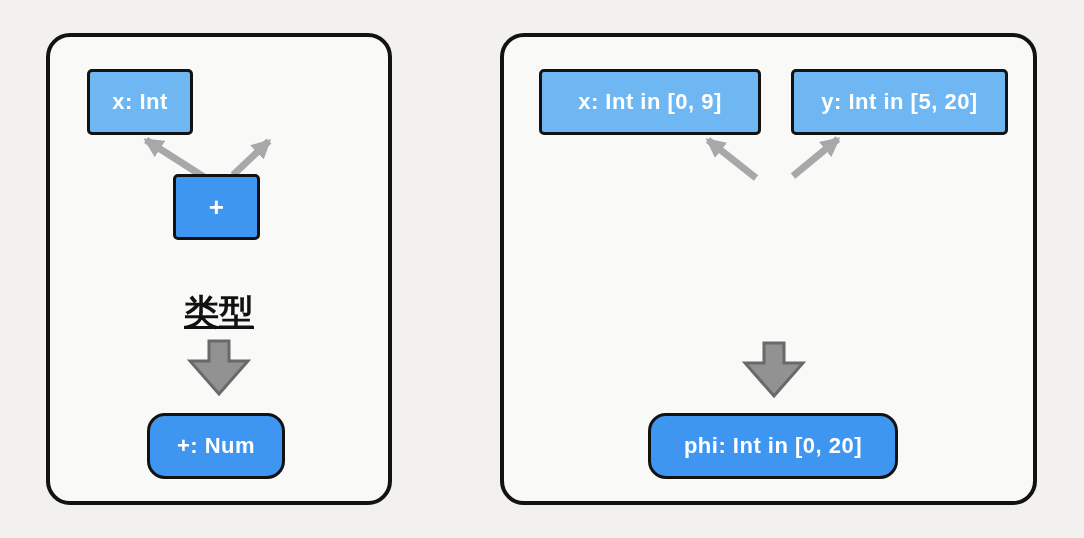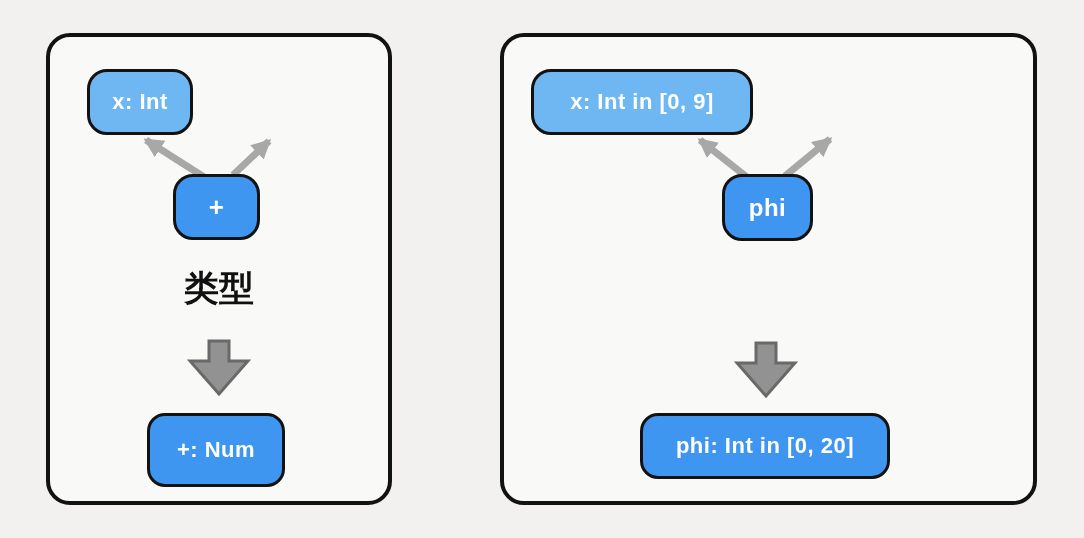--- a/index.html
+++ b/index.html
@@ -16,21 +16,21 @@
     border: 4px solid #121212;
     border-radius: 24px;
   }
   .panel-inner { position: relative; width: 100%; height: 100%; }
   .node {
     position: absolute;
     display: flex;
     align-items: center;
     justify-content: center;
     border: 3px solid #121212;
-    border-radius: 20px;
+    border-radius: 5px;
     color: #FFFFFF;
     font-size: 22px;
     font-weight: 600;
     letter-spacing: 0.5px;
     white-space: nowrap;
   }
   .node.light { background: #6FB7F2; }
   .node.dark  { background: #3E96F0; }
   .node.op    { font-size: 26px; }
   .caption {
@@ -62,49 +62,49 @@
 
     <div class="node light" style="left:37px; top:32px; width:106px; height:66px;">
       <span>x: Int</span>
     </div>
 
 
     <div class="node dark op" style="left:123px; top:137px; width:87px; height:66px;">
       <span>+</span>
     </div>
 
-    <div class="caption" style="top:228px;">类型</div>
+    <div class="caption" style="top:252px;text-decoration:underline;">类型</div>
 
     <svg class="block-arrow" style="left:137px; top:302px;" width="64" height="58" viewBox="0 0 64 58">
       <polygon points="22,2 42,2 42,22 61,22 32,55 3,22 22,22" fill="#929292" stroke="#696969" stroke-width="3" stroke-linejoin="miter"></polygon>
     </svg>
 
-    <div class="node dark" style="left:97px; top:376px; width:138px; height:74px; border-radius:18px;">
+    <div class="node dark" style="left:97px; top:376px; width:138px; height:66px; border-radius:18px;">
       <span>+: Num</span>
     </div>
 
   </div>
 </div>
 
-<div class="panel" style="left:500px; top:33px; width:537px; height:472px;">
+<div class="panel" style="left:500px; top:33px; width:537px; height:472px;padding-left:8px;">
   <div class="panel-inner">
 
     <svg class="edges" style="left:0; top:0;" width="529" height="464" viewBox="0 0 529 464">
       <line x1="244" y1="141" x2="196" y2="103" stroke="#A8A8A8" stroke-width="7" marker-end="url(#arrowhead)"></line>
       <line x1="281" y1="139" x2="326" y2="102" stroke="#A8A8A8" stroke-width="7" marker-end="url(#arrowhead)"></line>
     </svg>
 
     <div class="node light" style="left:27px; top:32px; width:222px; height:66px;">
       <span>x: Int in [0, 9]</span>
     </div>
 
+    <div class="node light" style="left:279px; top:32px; width:217px; height:66px;">
+      <span>y: Int in [5, 20]</span>
+    </div>
 
-    <div class="node dark" style="left:218px; top:137px; width:91px; height:67px; font-size:24px;">
-      <span>phi</span>
-    </div>
 
 
     <svg class="block-arrow" style="left:230px; top:304px;" width="64" height="58" viewBox="0 0 64 58">
       <polygon points="22,2 42,2 42,22 61,22 32,55 3,22 22,22" fill="#929292" stroke="#696969" stroke-width="3" stroke-linejoin="miter"></polygon>
     </svg>
 
     <div class="node dark" style="left:136px; top:376px; width:250px; height:66px; border-radius:18px;text-align:right;">
       <span>phi: Int in [0, 20]</span>
     </div>
 

